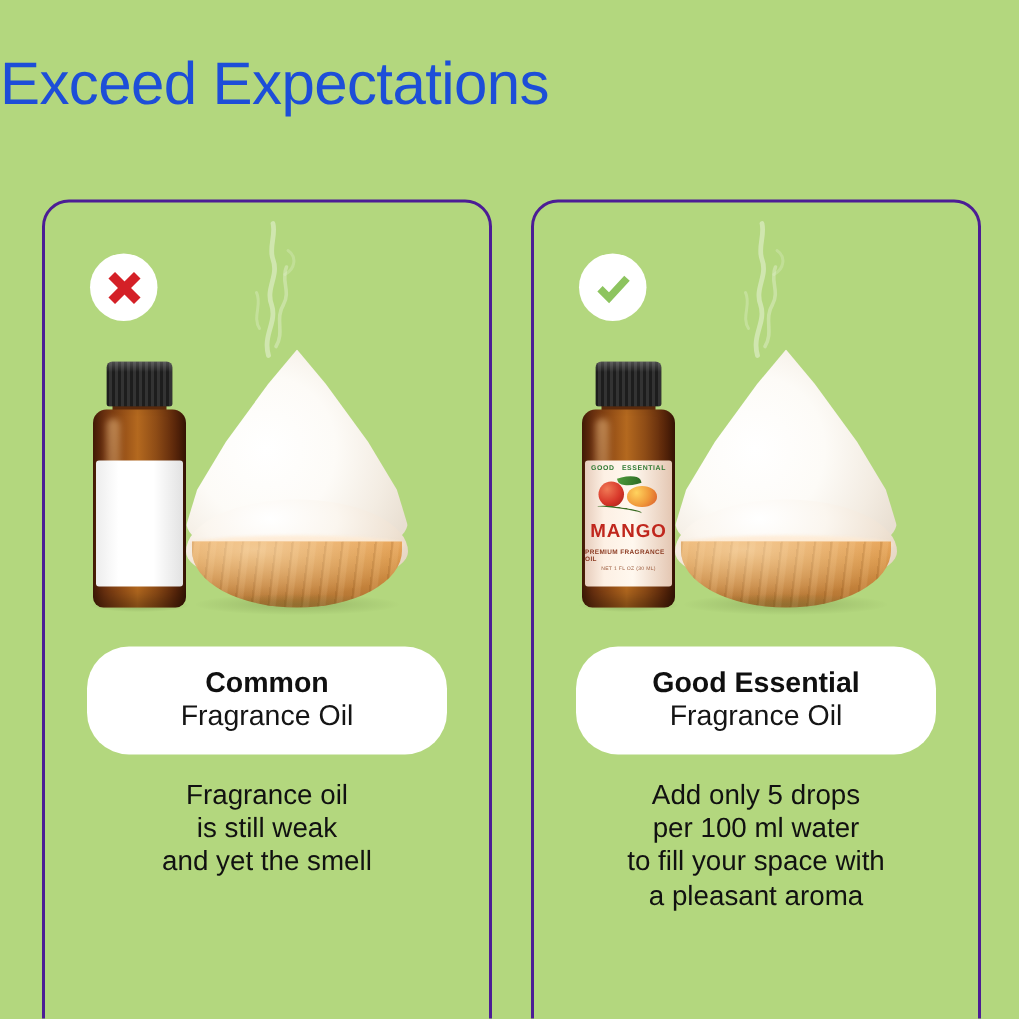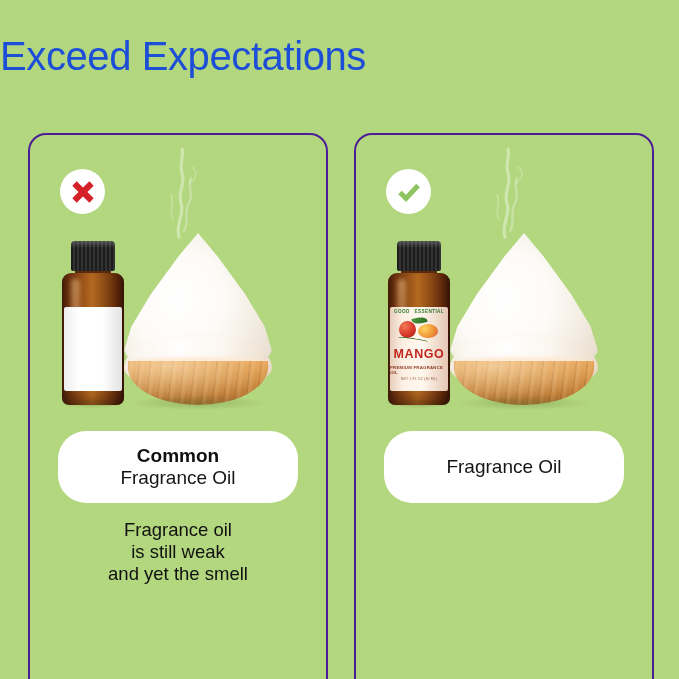--- a/index.html
+++ b/index.html
@@ -329,16 +329,23 @@
     </div>
   </div>
 
   <div class="badge">
     <svg width="28" height="28" viewBox="0 0 28 28">
       <path d="M5 14.5 L11 20.5 L23 7.5" fill="none" stroke="#8dc45f" stroke-width="5" stroke-linecap="butt" stroke-linejoin="miter"></path>
     </svg>
   </div>
 
   <div class="caption-card">
+    <span class="c-strong">Good Essential</span>
     <span class="c-sub">Fragrance Oil</span>
   </div>
 
+  <div class="desc">
+    <div>Add only 5 drops</div>
+    <div>per 100 ml water</div>
+    <div>to fill your space with</div>
+    <div>a pleasant aroma</div>
+  </div>
 </div>
 
 </body></html>

